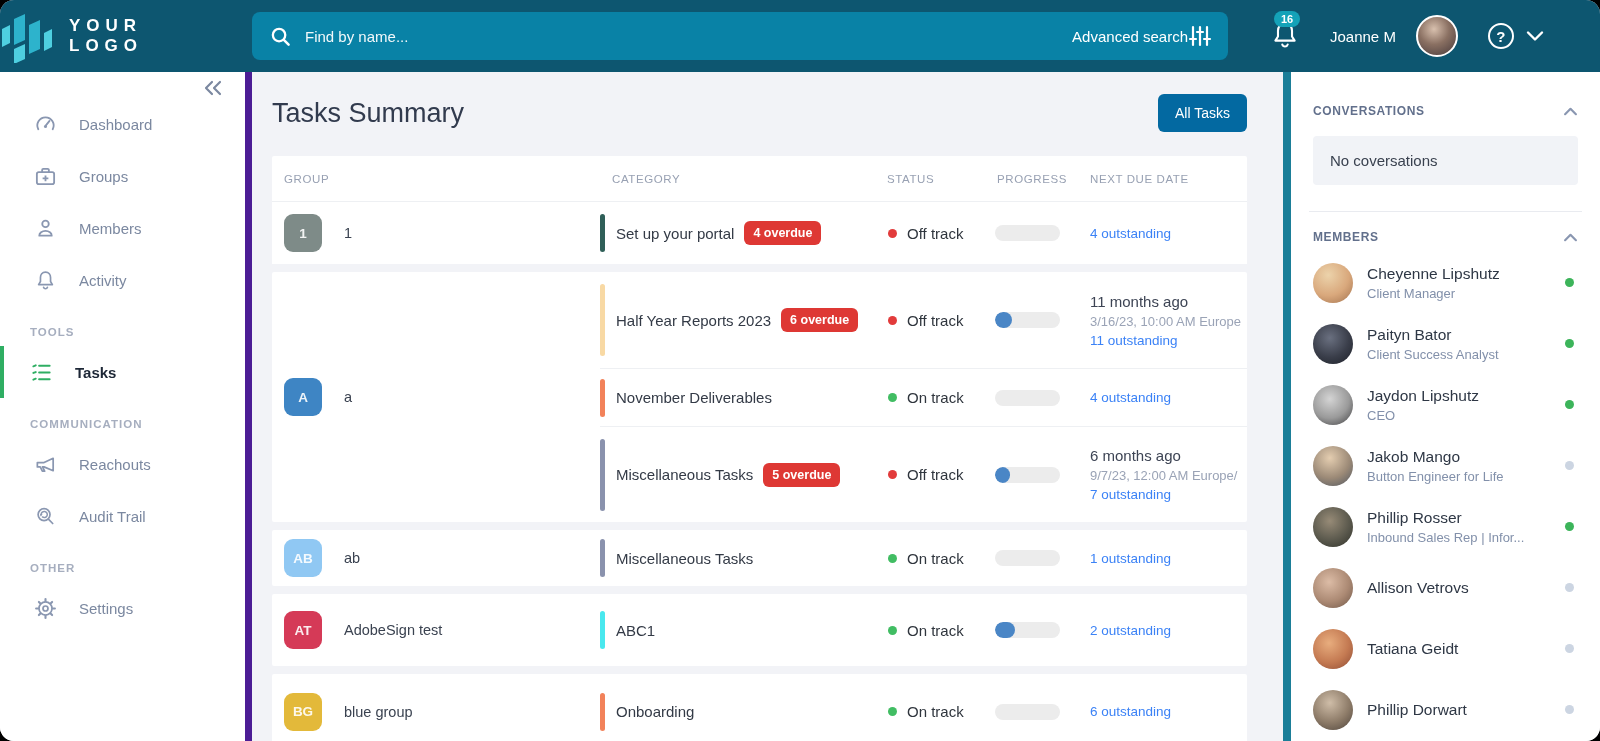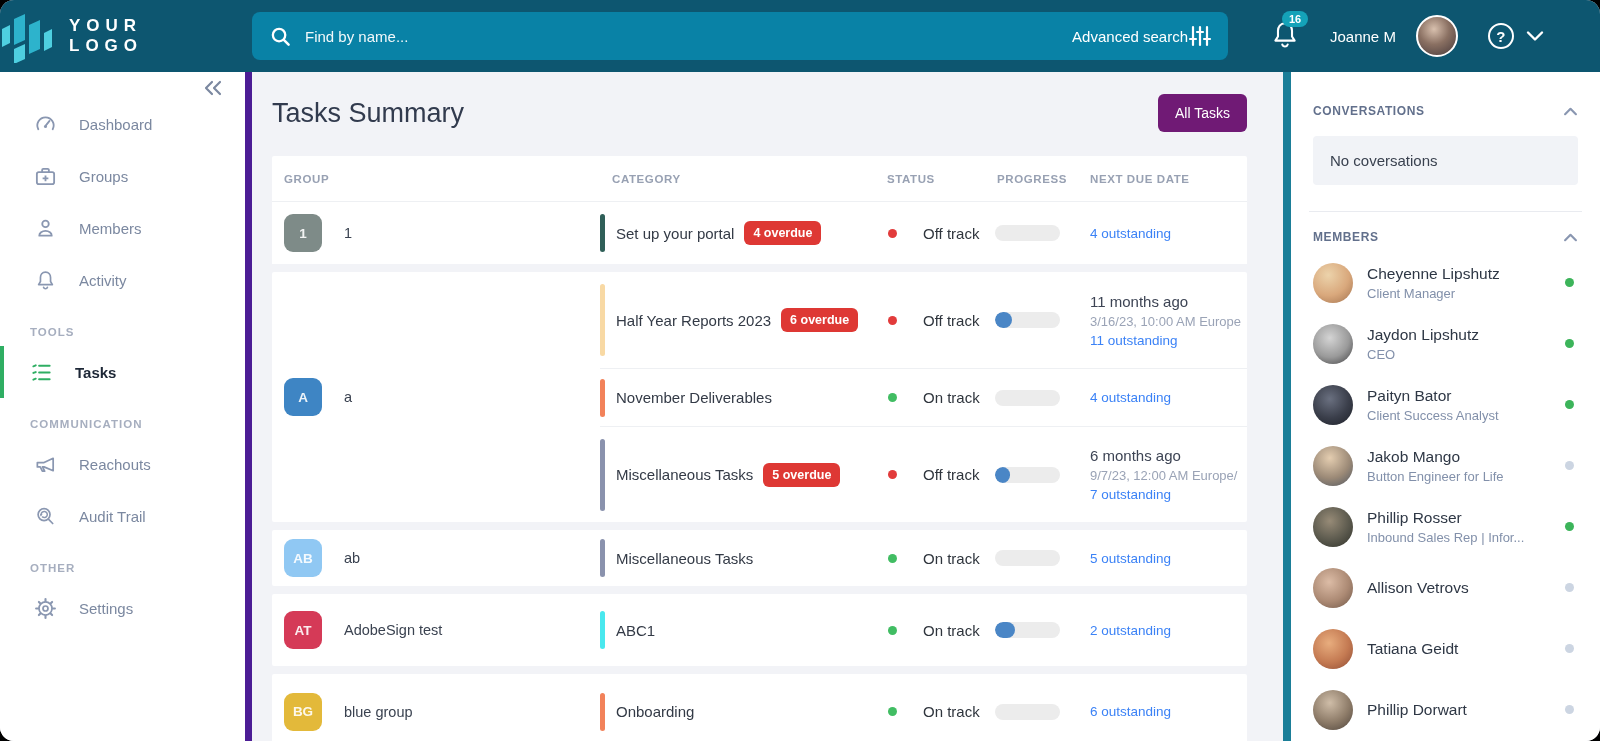--- a/index.html
+++ b/index.html
@@ -10,61 +10,61 @@
   
   .topbar { height:72px; flex:0 0 72px; background:#0d5670; display:flex; align-items:center; }
   .logo-block { width:252px; flex:0 0 252px; display:flex; align-items:center; gap:13px; }
   .logo-text { color:#fff; font-weight:bold; font-size:17px; letter-spacing:6px; line-height:1.18; white-space:nowrap; }
   .search-box { flex:0 0 976px; height:48px; background:#0982a6; border-radius:8px; display:flex; align-items:center; padding:0 16px 0 18px; }
   .search-box input { flex:1; background:transparent; border:none; outline:none; color:#fff; font-size:15px; margin-left:14px; font-family:"Liberation Sans",sans-serif; }
   .search-box input::placeholder { color:rgba(255,255,255,.95); }
   .adv-search { color:#fff; font-size:15px; font-weight:500; display:flex; align-items:center; cursor:pointer; }
   .top-right { display:flex; align-items:center; margin-left:42px; gap:0; }
   .bell-wrap { position:relative; width:34px; height:34px; }
-  .notif-badge { position:absolute; top:-8px; left:12px; background:#14a2b8; color:#fff; font-size:11px; font-weight:bold; border-radius:10px; padding:2px 7px; }
+  .notif-badge { position:absolute; top:-8px; left:4px; background:#14a2b8; color:#fff; font-size:11px; font-weight:bold; border-radius:10px; padding:2px 7px; }
   .user-name { color:#fff; font-size:15px; margin:0 20px 0 26px; }
   .top-avatar { width:42px; height:42px; border-radius:50%; border:2px solid #fff; }
   .help-circle { width:26px; height:26px; border-radius:50%; border:2px solid #fff; color:#fff; font-size:15px; font-weight:bold; display:flex; align-items:center; justify-content:center; margin:0 12px 0 30px; }
 
   
   .app-body { flex:1; display:flex; overflow:hidden; }
   .sidebar { width:252px; flex:0 0 252px; background:#fff; border-right:7px solid #4c1d95; padding-top:4px; }
   .collapse-row { display:flex; justify-content:flex-end; padding:4px 22px 2px 0; }
   .nav-item { height:52px; display:flex; align-items:center; gap:22px; padding-left:30px; cursor:pointer; border-left:4px solid transparent; }
   .nav-item .nav-label { color:#7b88a0; font-size:15px; }
   .nav-item.active { border-left-color:#2fae63; padding-left:26px; }
   .nav-item.active .nav-label { color:#1d2736; font-weight:bold; }
   .section-label { color:#a6aebf; font-size:11.5px; font-weight:bold; letter-spacing:1px; padding:20px 0 8px 30px; }
 
   
   .main { flex:1; background:#f2f3f7; padding:14px 36px 0 20px; overflow:hidden; }
   .title-row { display:flex; justify-content:space-between; align-items:center; padding:8px 0 24px; }
   .page-title { font-size:27px; font-weight:500; color:#323b4e; }
-  .all-tasks-btn { background:#701a75; color:#fff; border:none; border-radius:6px; font-size:14px; font-weight:500; padding:11px 17px; cursor:pointer; font-family:"Liberation Sans",sans-serif; }
+  .all-tasks-btn { background:#0369a1; color:#fff; border:none; border-radius:6px; font-size:14px; font-weight:500; padding:11px 17px; cursor:pointer; font-family:"Liberation Sans",sans-serif; }
 
   .tbl-header { background:#fff; height:46px; display:grid; grid-template-columns:328px 275px 110px 90px 172px; align-items:center; border-bottom:1px solid #eef0f3; border-radius:2px 2px 0 0; }
-  .tbl-header span { color:#98a1b3; font-size:11.5px; font-weight:bold; letter-spacing:.6px; padding-left:12px; }
+  .tbl-header span { color:#98a1b3; font-size:11.5px; font-weight:normal; letter-spacing:.6px; padding-left:12px; }
   .tbl-header span.due-h { padding-left:15px; }
 
   .row-card { background:#fff; display:flex; margin-top:8px; border-radius:2px; }
   .row-card.first { margin-top:0; border-radius:0; }
   .group-cell { width:328px; flex:0 0 328px; display:flex; align-items:center; gap:22px; padding-left:12px; }
   .group-avatar { width:38px; height:38px; border-radius:9px; color:rgba(255,255,255,.9); font-size:13.5px; font-weight:bold; display:flex; align-items:center; justify-content:center; }
   .group-name { font-size:14.5px; color:#3a4250; }
   .cat-rows { flex:1; display:flex; flex-direction:column; justify-content:center; }
   .cat-row { display:grid; grid-template-columns:275px 110px 90px 172px; align-items:center; min-height:58px; }
   .cat-row + .cat-row { border-top:1px solid #eef0f3; }
   .h-r1 { min-height:62px; } .h-tall { min-height:96px; } .h-ab { min-height:56px; } .h-at { min-height:72px; } .h-bg { min-height:75px; }
 
   .cat-cell { display:flex; align-items:center; overflow:hidden; }
   .cat-bar { width:5px; flex:0 0 5px; height:38px; border-radius:3px; }
   .h-tall .cat-bar { height:72px; }
   .cat-label { font-size:15px; color:#333a46; margin-left:11px; white-space:nowrap; }
   .overdue-badge { margin-left:10px; color:#fff; font-size:12.5px; font-weight:600; border-radius:6px; padding:5px 9px; white-space:nowrap; }
-  .status-cell { display:flex; align-items:center; gap:26px; padding-left:13px; }
+  .status-cell { display:flex; align-items:center; gap:10px; padding-left:13px; }
   .status-dot { width:9px; height:9px; border-radius:50%; }
   .status-label { font-size:15px; color:#2f353d; }
   .progress-cell { padding-left:10px; }
   .progress-track { width:65px; height:16px; border-radius:8px; background:#ececec; overflow:hidden; }
   .progress-fill { height:16px; border-radius:8px; background:#4a86c6; }
   .due-cell { padding-left:15px; overflow:hidden; white-space:nowrap; }
   .due-primary { font-size:15px; color:#3d4454; line-height:21px; }
   .due-secondary { font-size:13px; color:#9aa3b6; line-height:19px; }
   .due-out { font-size:13.5px; color:#3b82f6; line-height:19px; }
 
@@ -374,21 +374,21 @@
             <div class="status-cell">
               <span class="status-dot" style="background: rgb(65, 189, 99);"></span>
               <span class="status-label">On track</span>
             </div>
             <div class="progress-cell">
               <div class="progress-track">
                   <div class="progress-fill" style="width: 0%;"></div>
                 </div>
             </div>
             <div class="due-cell">
-              <div class="due-out">5 outstanding</div>
+              <div class="due-out">1 outstanding</div>
             </div>
           </div>
         </div>
       </div>
 
       <div class="row-card">
         <div class="group-cell">
           <div class="group-avatar" style="background: rgb(213, 58, 87);">AT</div>
           <span class="group-name">AdobeSign test</span>
         </div>
@@ -464,32 +464,32 @@
       <div class="member-list">
         <div class="member-row">
           <div class="member-avatar" style="background: radial-gradient(circle at 38% 30%, rgb(236, 211, 171) 0%, rgb(217, 168, 124) 55%, rgb(161, 113, 77) 100%);"></div>
           <div class="member-info">
               <div class="member-name">Cheyenne Lipshutz</div>
               <div class="member-role">Client Manager</div>
             </div>
           <span class="presence-dot" style="background: rgb(60, 180, 90);"></span>
         </div>
         <div class="member-row">
+          <div class="member-avatar" style="background: radial-gradient(circle at 42% 35%, rgb(106, 112, 128) 0%, rgb(58, 62, 74) 55%, rgb(28, 31, 39) 100%);"></div>
+          <div class="member-info">
+              <div class="member-name">Paityn Bator</div>
+              <div class="member-role">Client Success Analyst</div>
+            </div>
+          <span class="presence-dot" style="background: rgb(60, 180, 90);"></span>
+        </div>
+        <div class="member-row">
           <div class="member-avatar" style="background: radial-gradient(circle at 42% 35%, rgb(212, 212, 212) 0%, rgb(154, 154, 154) 55%, rgb(60, 60, 62) 100%);"></div>
           <div class="member-info">
               <div class="member-name">Jaydon Lipshutz</div>
               <div class="member-role">CEO</div>
-            </div>
-          <span class="presence-dot" style="background: rgb(60, 180, 90);"></span>
-        </div>
-        <div class="member-row">
-          <div class="member-avatar" style="background: radial-gradient(circle at 42% 35%, rgb(106, 112, 128) 0%, rgb(58, 62, 74) 55%, rgb(28, 31, 39) 100%);"></div>
-          <div class="member-info">
-              <div class="member-name">Paityn Bator</div>
-              <div class="member-role">Client Success Analyst</div>
             </div>
           <span class="presence-dot" style="background: rgb(60, 180, 90);"></span>
         </div>
         <div class="member-row">
           <div class="member-avatar" style="background: radial-gradient(circle at 42% 30%, rgb(228, 205, 176) 0%, rgb(156, 138, 119) 55%, rgb(77, 85, 96) 100%);"></div>
           <div class="member-info">
               <div class="member-name">Jakob Mango</div>
               <div class="member-role">Button Engineer for Life</div>
             </div>
           <span class="presence-dot" style="background: rgb(204, 213, 226);"></span>

